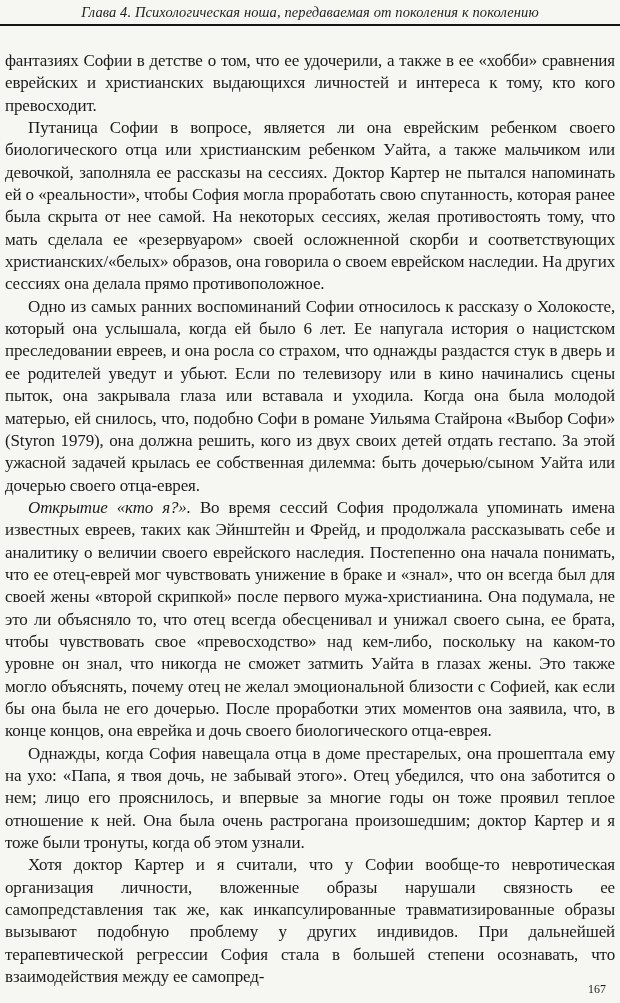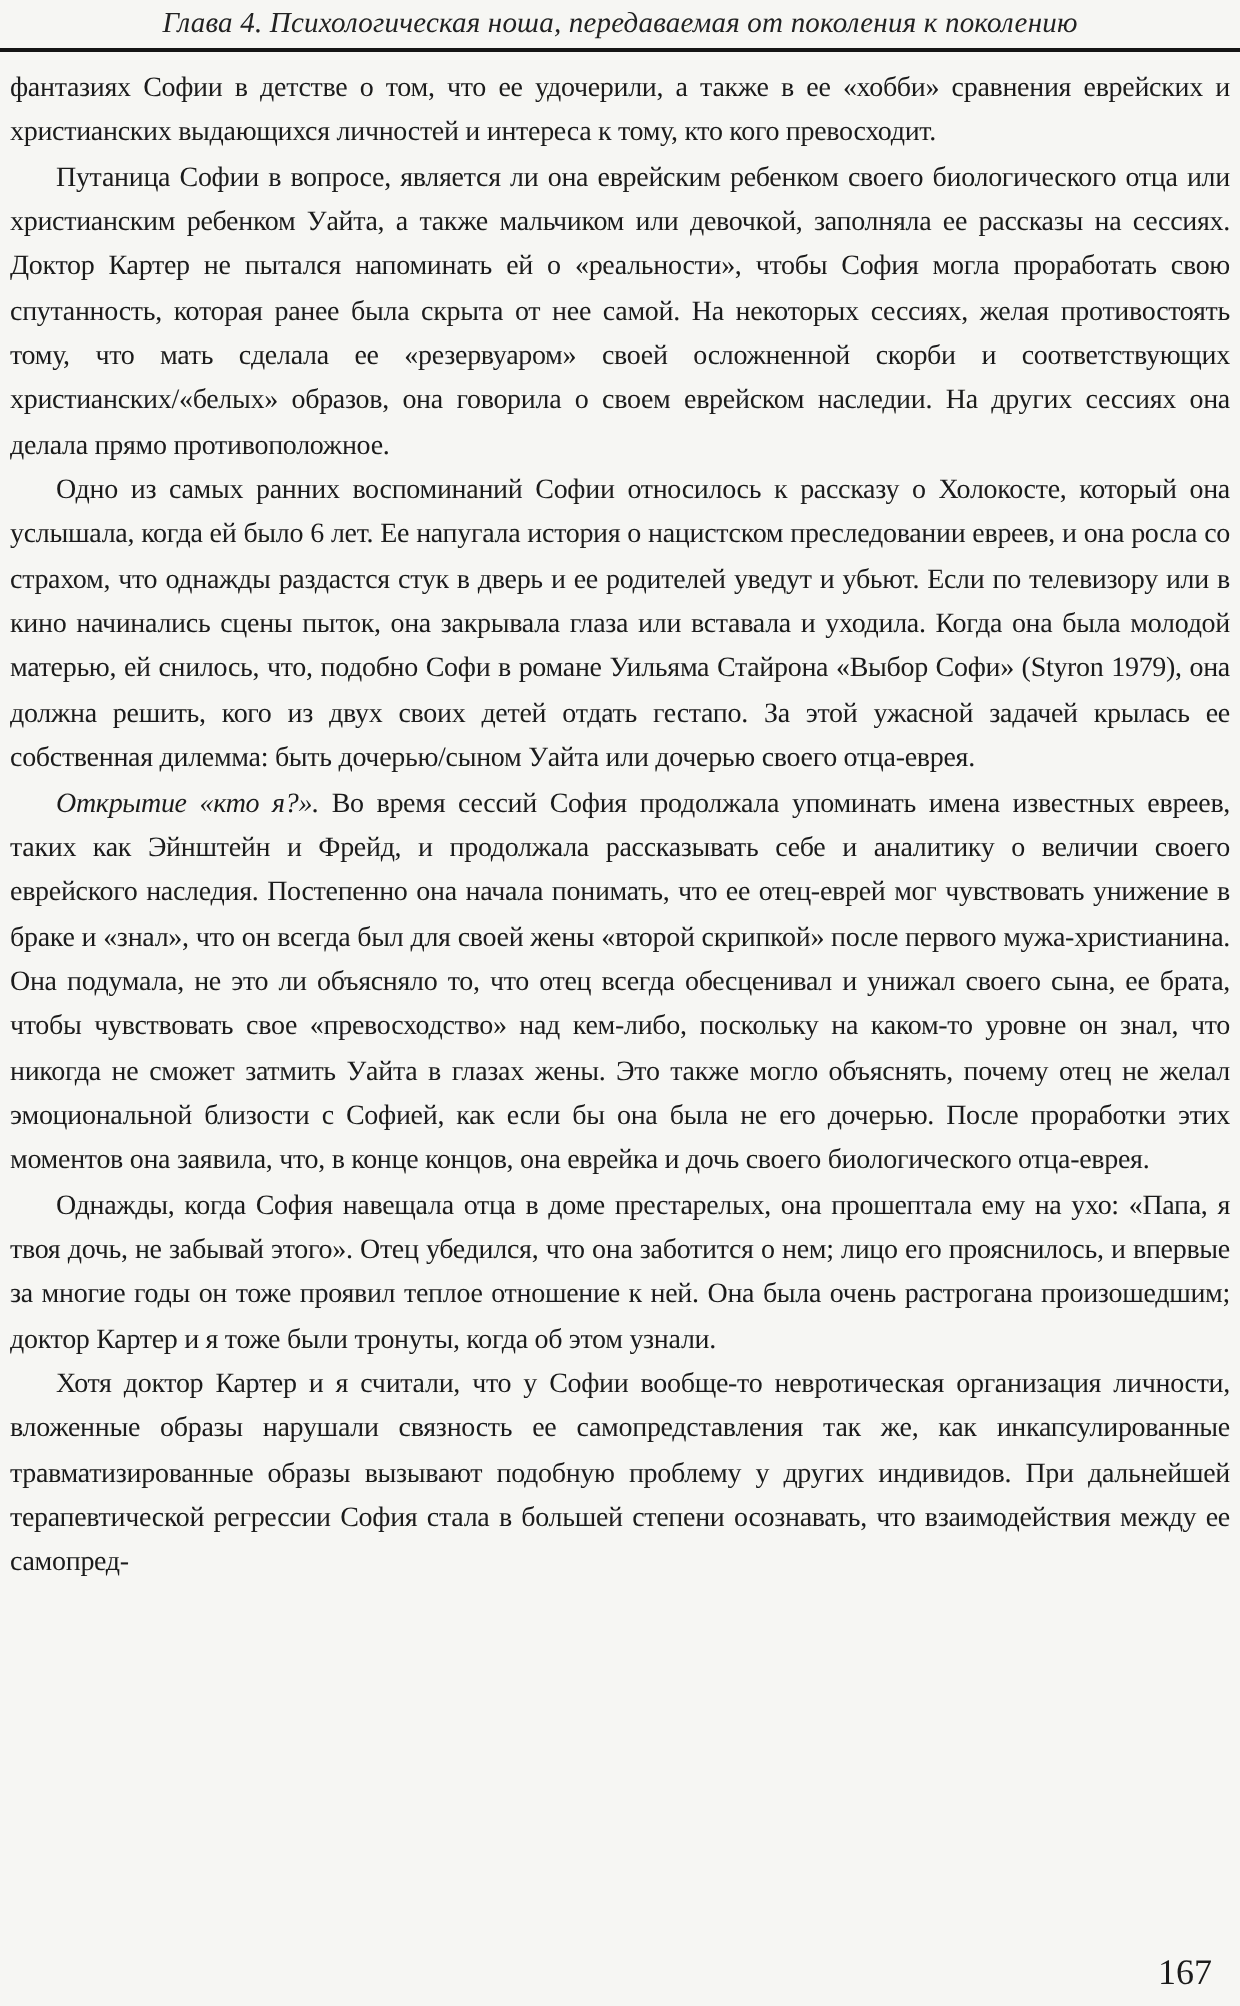--- a/index.html
+++ b/index.html
@@ -30,43 +30,43 @@
     color: #222;
     letter-spacing: 0.1px;
     white-space: nowrap;
   }
   .header-rule {
     height: 0;
     border-top: 2.5px solid #151515;
     margin: 1px 0 0 0;
   }
   .body-text {
-    padding: 8px 5px 0 5px;
-    font-size: 14px;
+    padding: 24px 5px 0 5px;
+    font-size: 17px;
     line-height: 22.35px;
     text-align: justify;
     letter-spacing: -0.15px;
   }
   .para {
     margin: 0;
     padding: 0;
   }
   .para.indent {
     text-indent: 23px;
   }
   .para em {
     font-style: italic;
   }
   .page-footer {
     position: absolute;
     bottom: 6px;
     right: 14px;
   }
   .page-number {
-    font-size: 18px;
+    font-size: 12px;
     color: #1b1b1b;
   }
 </style>
 </head>
 <body>
 
 <div class="page">
 
   <div class="running-header">Глава 4. Психологическая ноша, передаваемая от поколения к поколению</div>
 

